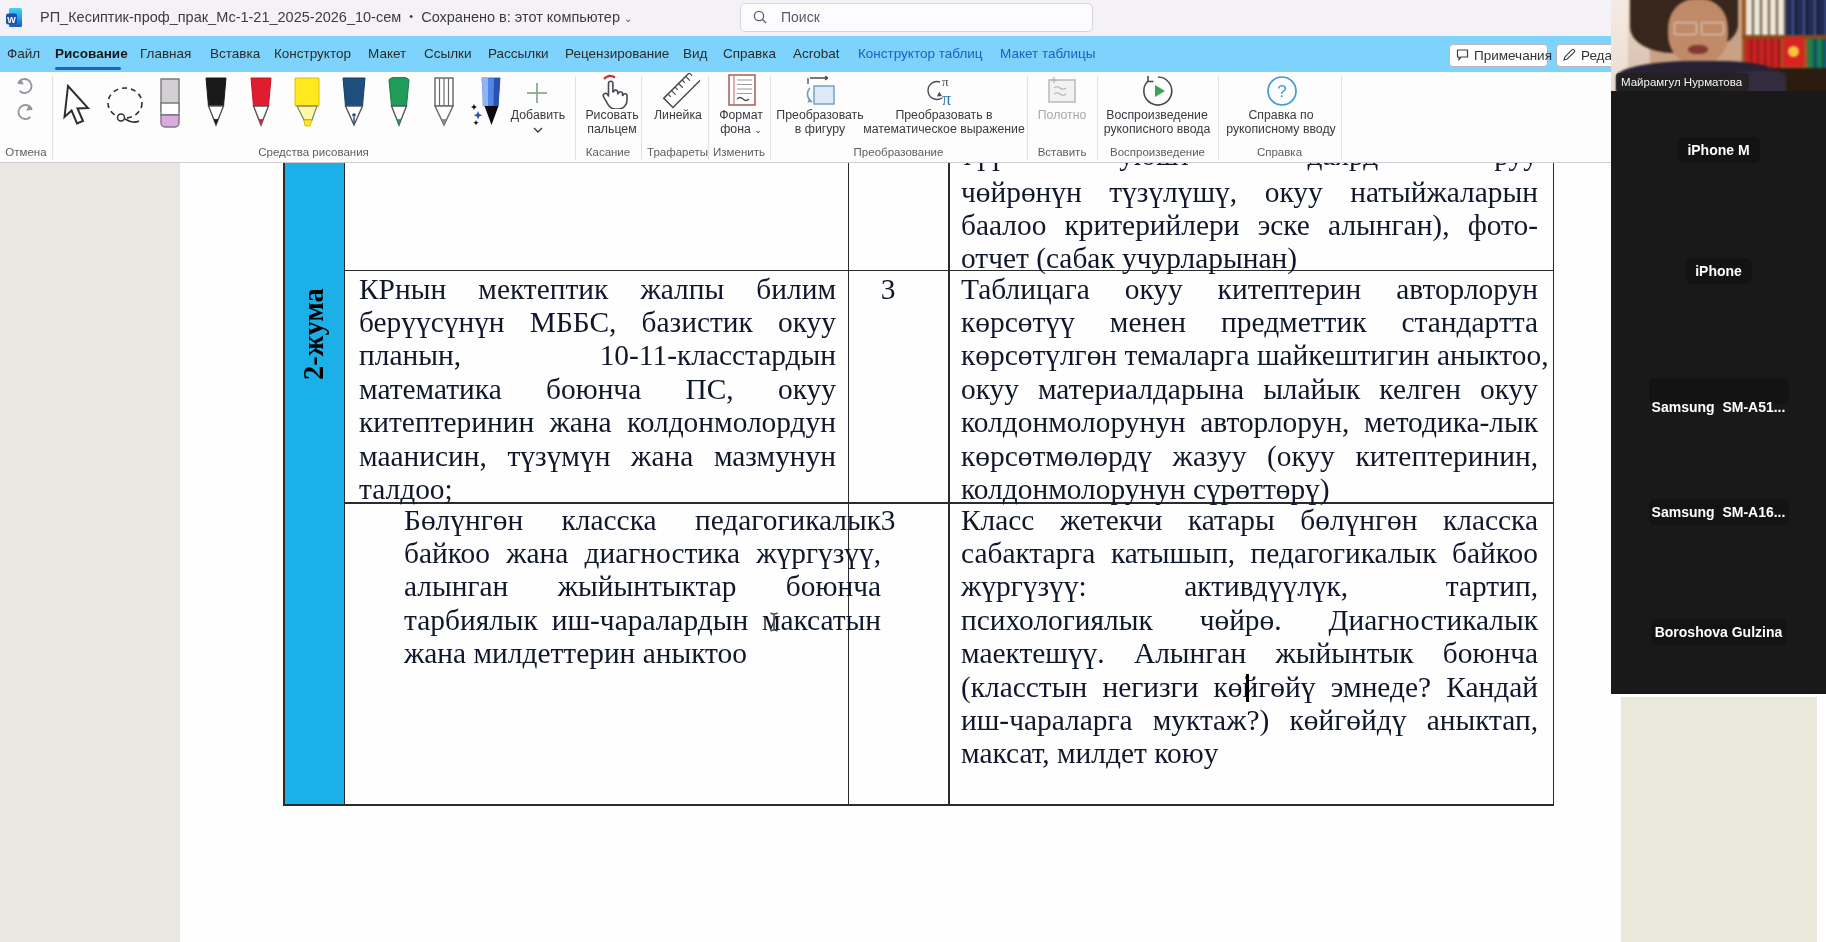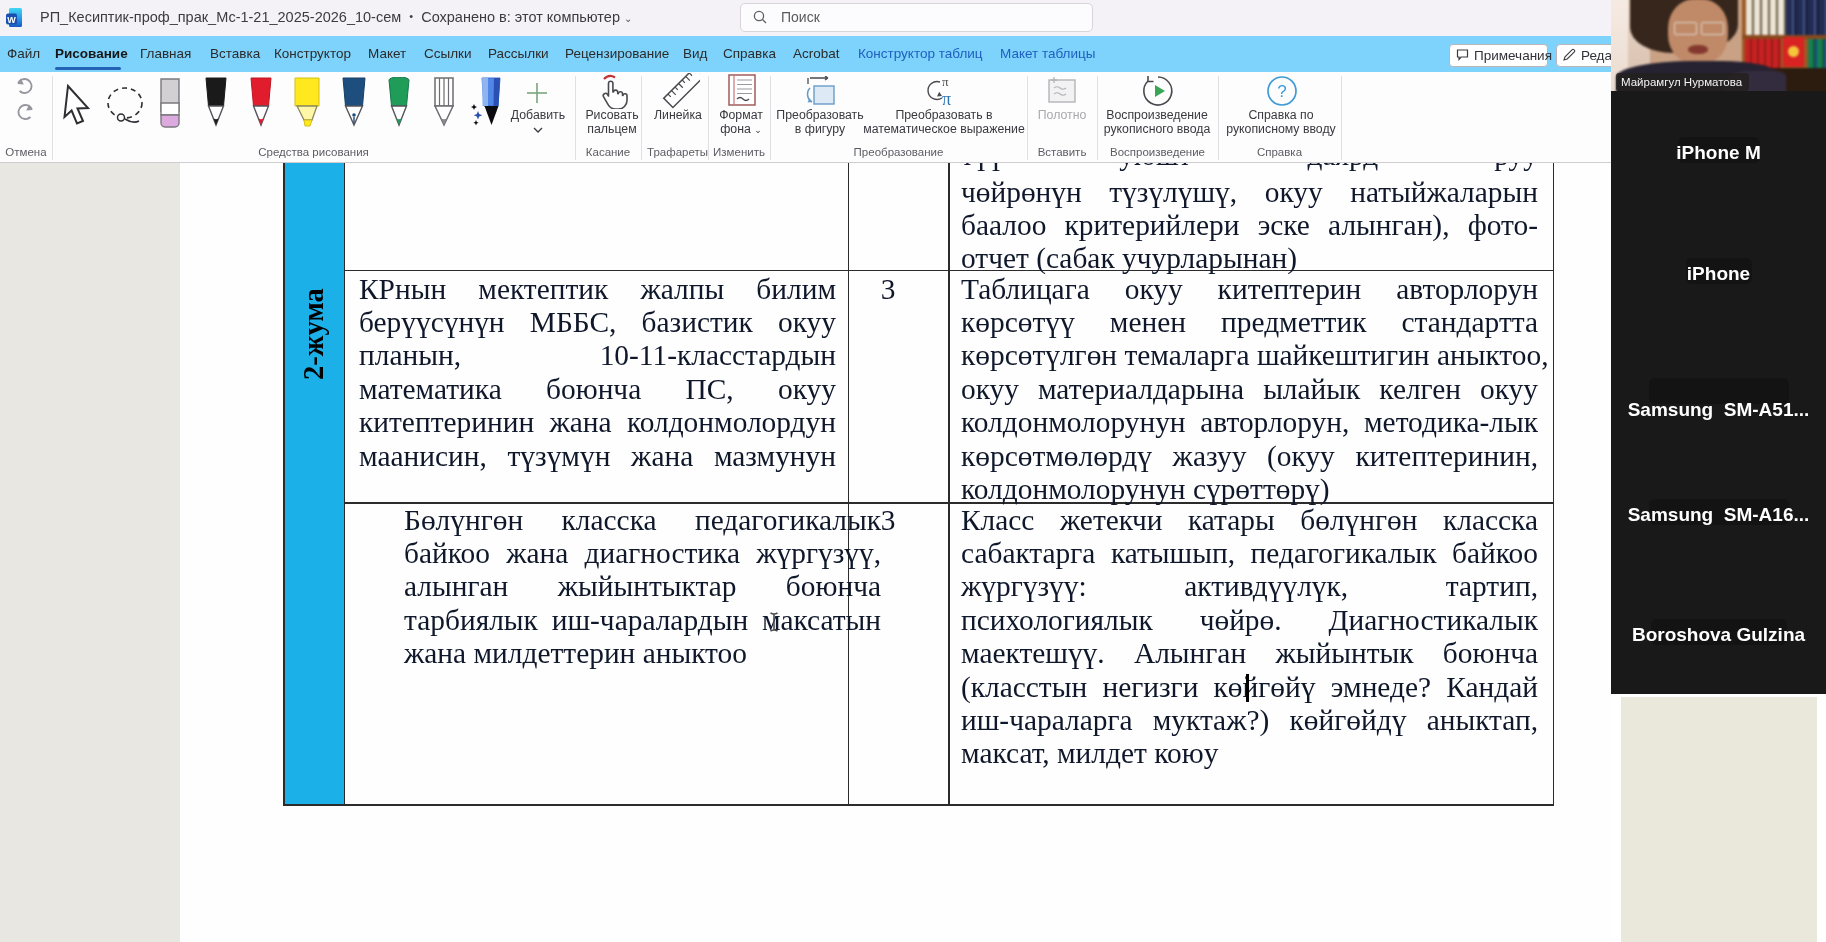--- a/index.html
+++ b/index.html
@@ -19,21 +19,21 @@
   #doc{left:0;top:163px;width:1826px;height:779px;background:#e9e7e2;overflow:hidden;}
   #page{position:absolute;left:180px;top:0;width:1431px;height:779px;background:#fefefe;}
   .bline{position:absolute;background:#2b2b2b;}
   .cell{position:absolute;font-family:"Liberation Serif",serif;font-size:29.4px;line-height:33.4px;color:#0f172a;}
   .cell div{text-align:justify;text-align-last:justify;white-space:nowrap;}
   .cell div.last{text-align:left;text-align-last:left;}
   
   #vid{left:1611px;top:0;width:215px;height:91px;background:#c9a184;overflow:hidden;}
   #plist{left:1611px;top:91px;width:215px;height:603px;background:#191919;}
   .pname{position:absolute;left:0;width:215px;text-align:center;color:#fff;
-         font-size:19px;font-weight:bold;font-family:"Liberation Sans",sans-serif;}
+         font-size:14px;font-weight:bold;font-family:"Liberation Sans",sans-serif;}
   .pchip{position:absolute;background:#131313;border-radius:6px;}
   #bot{left:1611px;top:694px;width:215px;height:248px;background:#fff;}
   #beige{left:1621px;top:697px;width:196px;height:245px;background:#e9e8db;}
 </style>
 </head>
 <body>
 
 <div class="abs" id="titlebar">
 
   <svg class="abs" style="left:6px;top:8px" width="17" height="20" viewBox="0 0 17 20">
@@ -276,20 +276,21 @@
     <div class="last">отчет (сабак учурларынан)</div>
   </div>
 
   <div class="cell" style="left:359px;top:109.6px;width:477px;">
     <div>КРнын мектептик жалпы билим</div>
     <div>берүүсүнүн МББС, базистик окуу</div>
     <div>планын, 10-11-класстардын</div>
     <div>математика боюнча ПС, окуу</div>
     <div>китептеринин жана колдонмолордун</div>
     <div>маанисин, түзүмүн жана мазмунун</div>
+    <div class="last">талдоо;</div>
   </div>
   <div class="cell" style="left:838px;top:109.6px;width:100px;">
       <div class="last" style="text-align:center;text-align-last:center;">3</div>
     </div>
 
   <div class="cell" style="left:961px;top:109.6px;width:577px;">
     <div>Таблицага окуу китептерин авторлорун</div>
     <div>көрсөтүү менен предметтик стандартта</div>
     <div>көрсөтүлгөн темаларга шайкештигин аныктоо,</div>
     <div>окуу материалдарына ылайык келген окуу</div>

